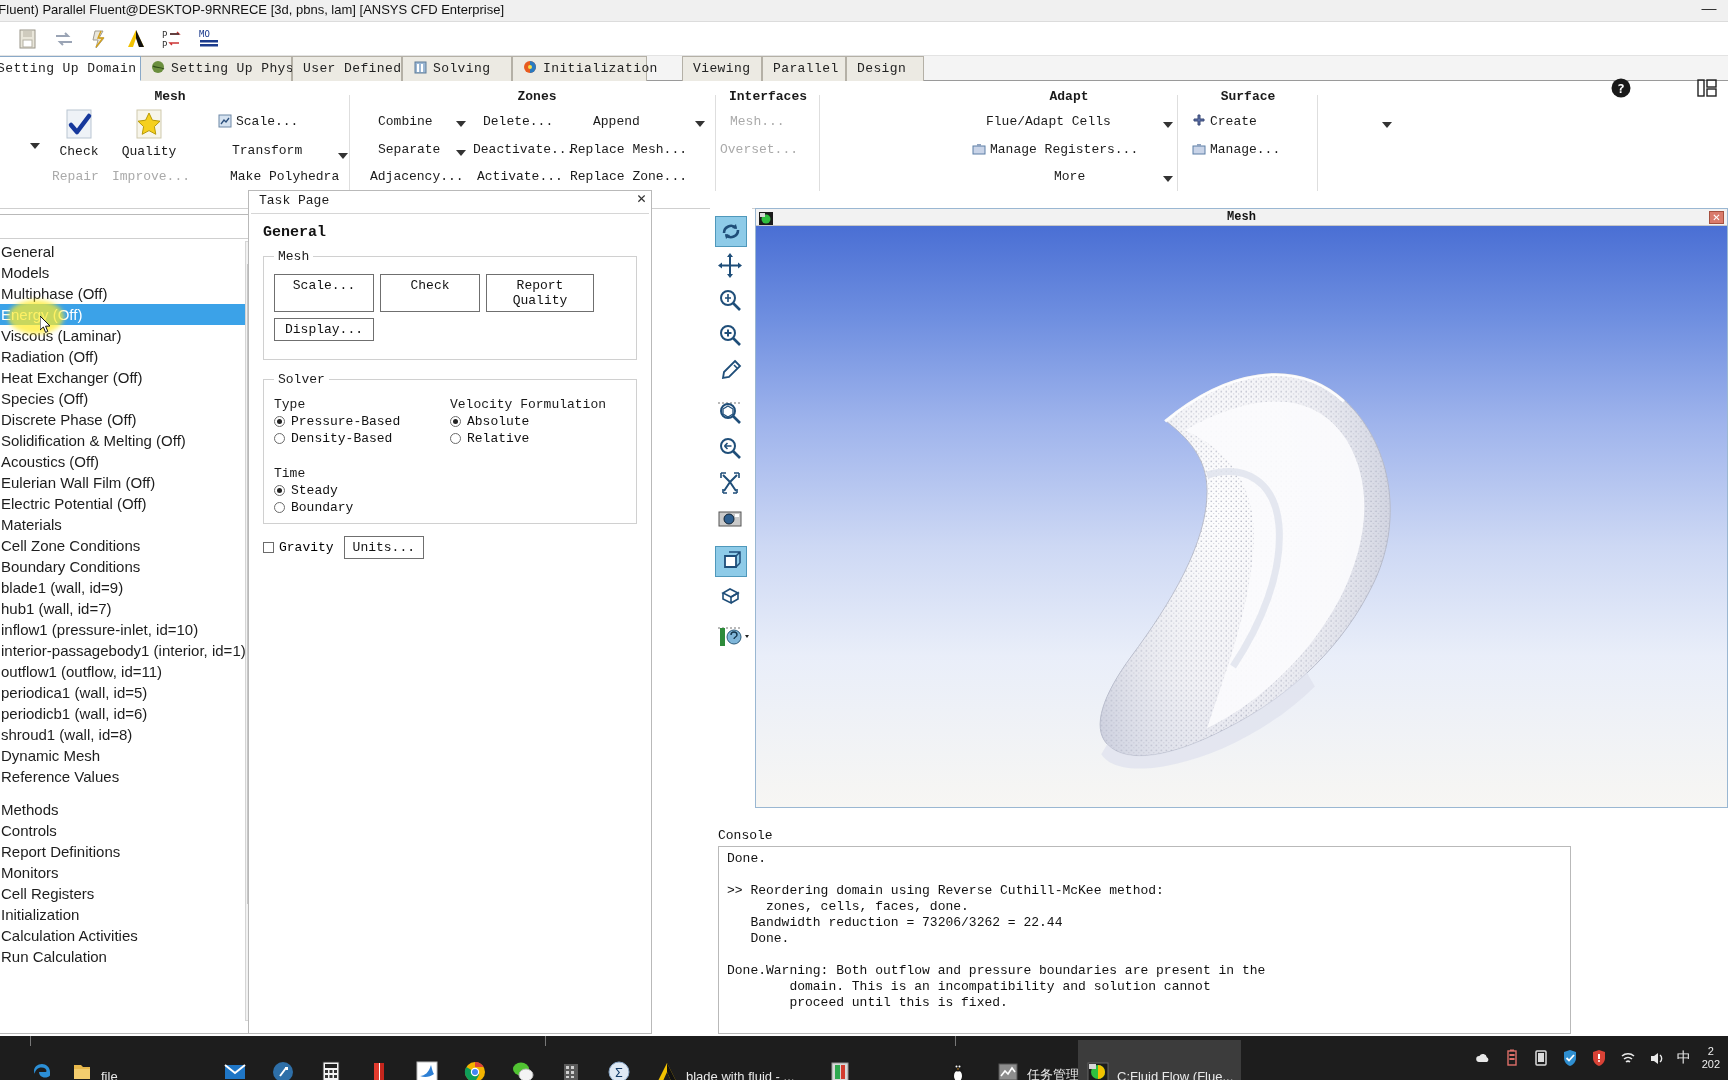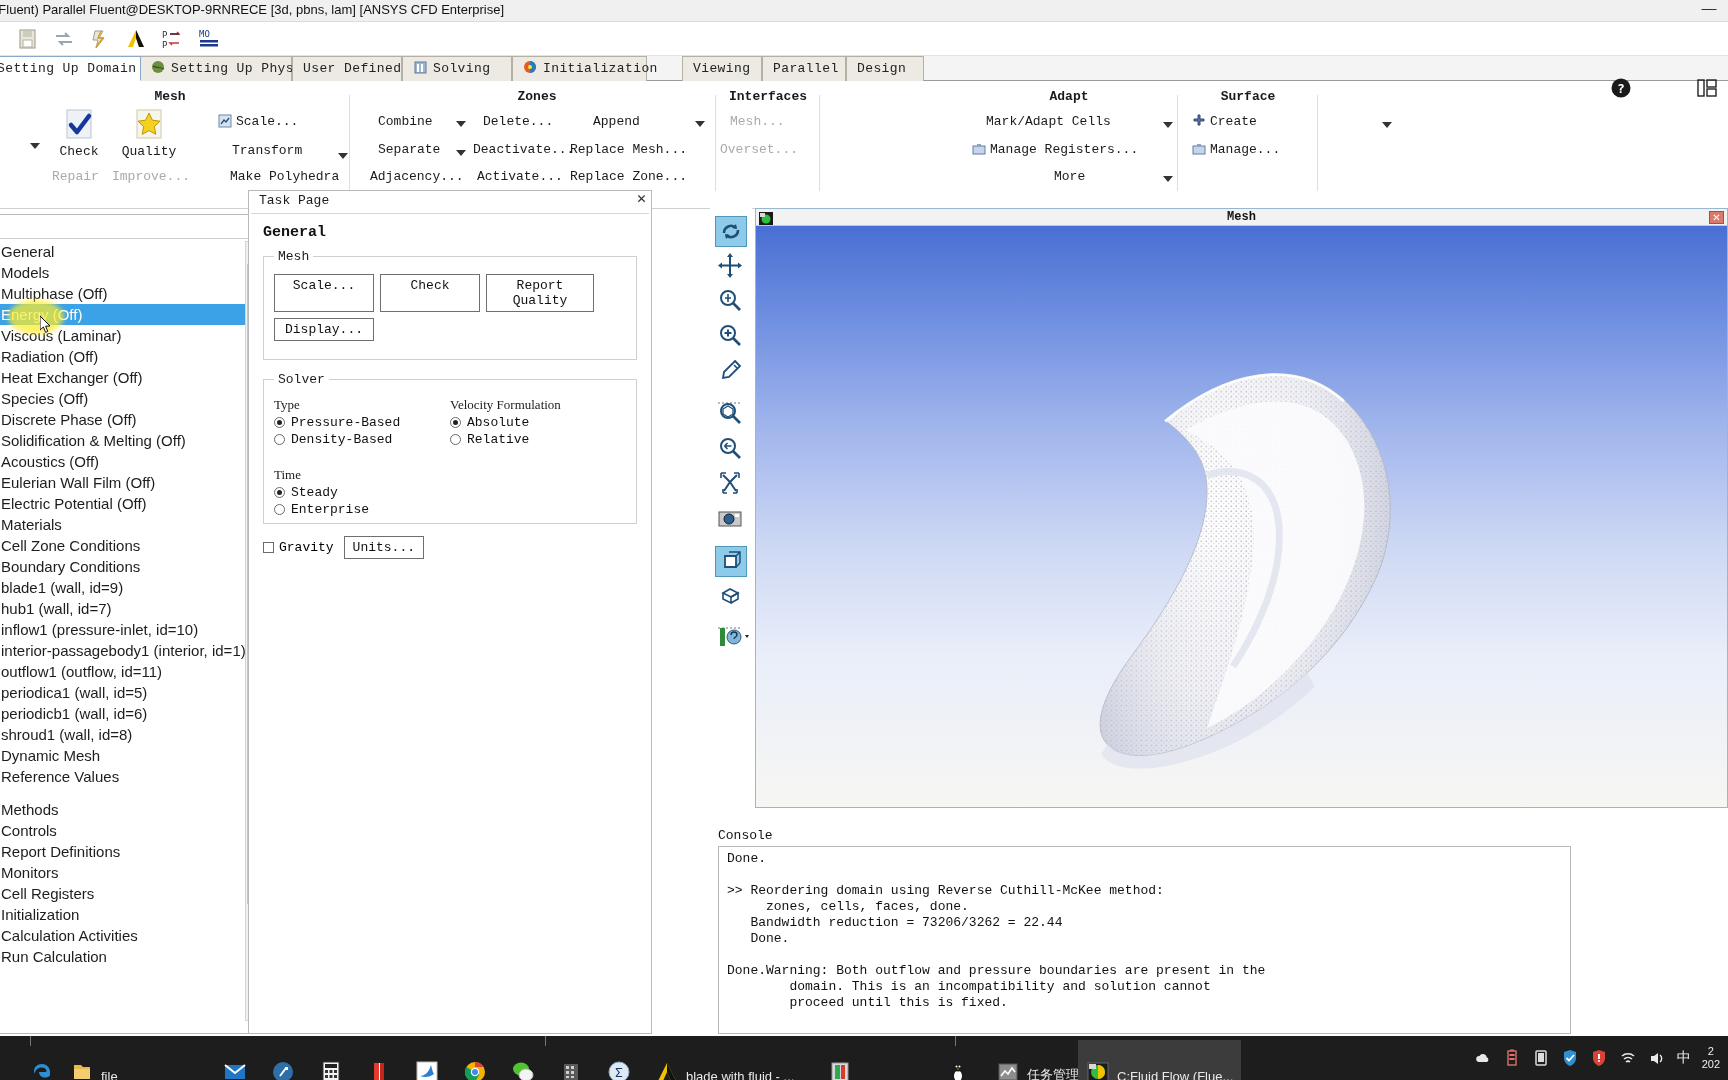--- a/index.html
+++ b/index.html
@@ -89,21 +89,21 @@
     margin-bottom:12px; }
   fieldset.fs > legend { font-size:13px; color:#1b1b1b; padding:0 4px;
     font-family:"Liberation Mono", monospace; }
   .btnrow { display:flex; gap:6px; margin-bottom:6px; }
   .fbtn { border:1px solid #6f6f6f; background:#fff; font-size:13px; color:#111;
     padding:3px 8px; text-align:center; font-family:"Liberation Mono", monospace;
     min-width:64px; }
   .cols { display:flex; }
   .col { flex:1; }
   .slbl { font-size:13px; color:#1b1b1b; margin-bottom:2px;
-    font-family:Liberation Serif, serif; }
+    font-family:Liberation Mono, monospace; }
   .radio { display:flex; align-items:center; font-size:13px; color:#111;
     margin:2px 0; font-family:"Liberation Mono", monospace; }
   .rdot { width:11px; height:11px; border:1px solid #6b6b6b; border-radius:50%;
     background:#fff; margin-right:6px; position:relative; flex:none; }
   .rdot.on::after { content:""; position:absolute; left:2px; top:2px; width:5px;
     height:5px; border-radius:50%; background:#222; }
   .chkrow { display:flex; align-items:center; gap:10px; margin-top:4px; }
   .cbox { width:11px; height:11px; border:1px solid #6b6b6b; background:#fff;
     margin-right:5px; flex:none; }
   .helpbtn { margin-top:38px; }
@@ -312,21 +312,21 @@
   <div class="grp" style="left:716px; width:104px">
     <div class="gtitle">Interfaces</div>
     <div class="ritem dim" style="left:14px;top:33px">Mesh...</div>
     <div class="ritem dim" style="left:4px;top:61px">Overset...</div>
     <div class="sep"></div>
   </div>
 
 
   <div class="grp" style="left:960px; width:218px">
     <div class="gtitle">Adapt</div>
-    <div class="ritem" style="left:26px;top:33px">Mark/Adapt Cells</div>
+    <div class="ritem" style="left:26px;top:33px">Flue/Adapt Cells</div>
     <div class="caret" style="left:203px;top:41px"></div>
     <div class="ritem" style="left:12px;top:61px">
       <span class="smicon">
         <svg width="14" height="14" viewBox="0 0 14 14">
             <rect x="1" y="4" width="12" height="8" fill="#c9d4e8" stroke="#5d7fa6"></rect>
             <rect x="5" y="2" width="4" height="2" fill="#8fa3c0"></rect>
           </svg>
       </span><span>Manage Registers...</span>
     </div>
     <div class="ritem" style="left:94px;top:88px">More</div>
@@ -468,21 +468,21 @@
         </div>
       </div>
       <div style="margin-top:18px">
         <div class="slbl">Time</div>
         <div class="radio">
           <span class="rdot on"></span>
           <span>Steady</span>
         </div>
         <div class="radio">
           <span class="rdot"></span>
-          <span>Enterprise</span>
+          <span>Boundary</span>
         </div>
       </div>
     </fieldset>
 
     <div class="chkrow">
       <div style="display:flex;align-items:center;font-size:13px;font-family:'Liberation Mono',monospace;">
         <span class="cbox"></span>
         <span>Gravity</span>
       </div>
       <div class="fbtn" style="min-width:60px">Units...</div>

